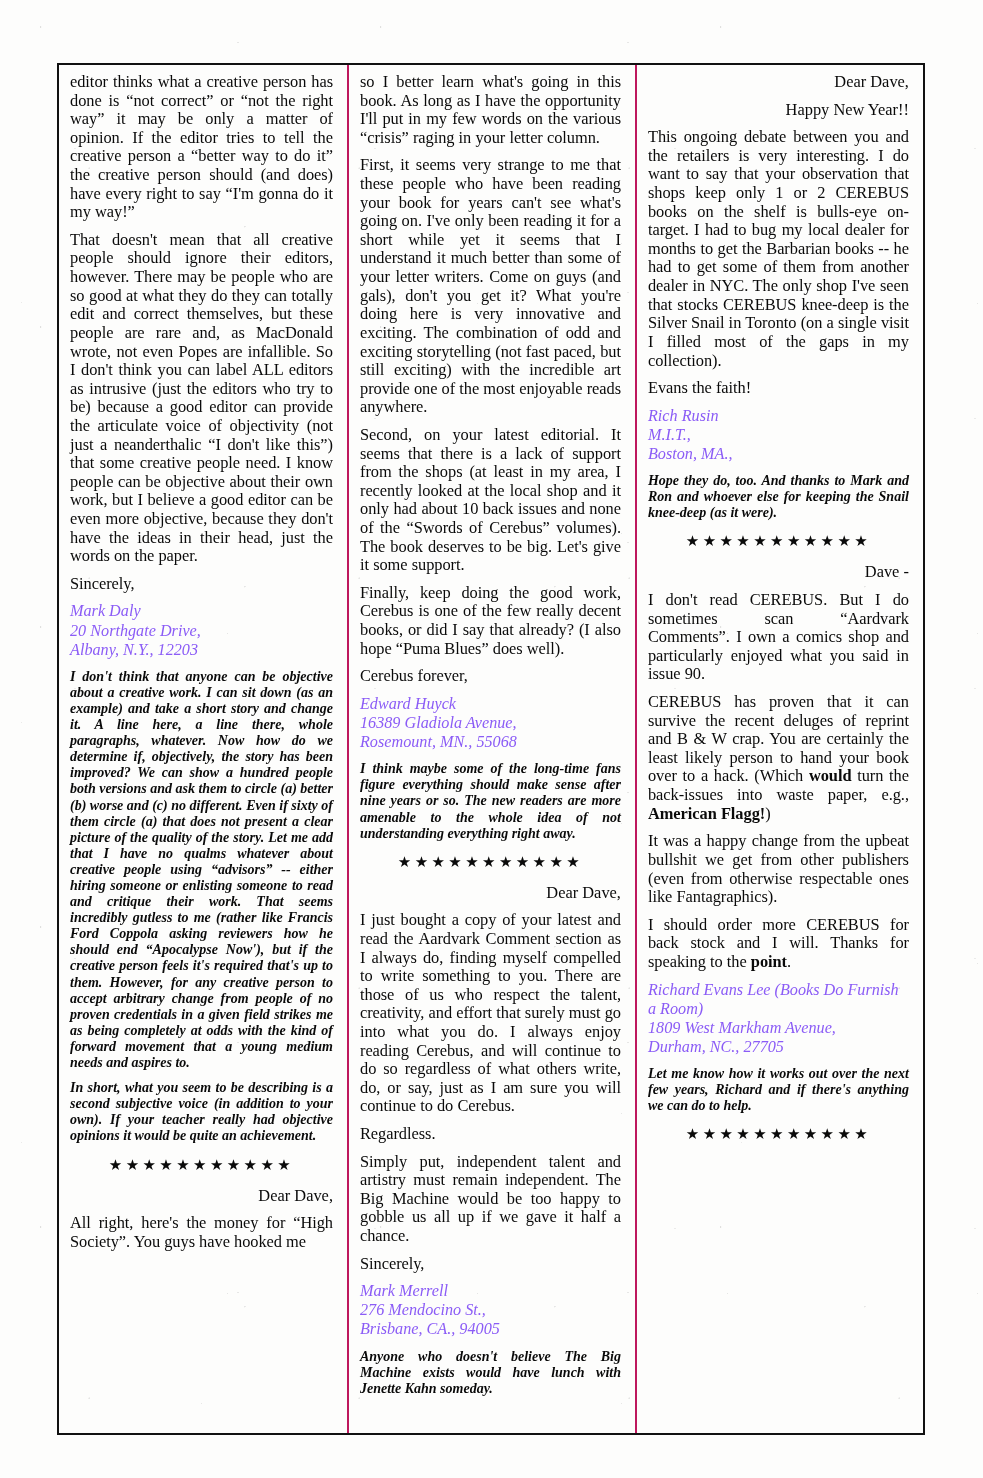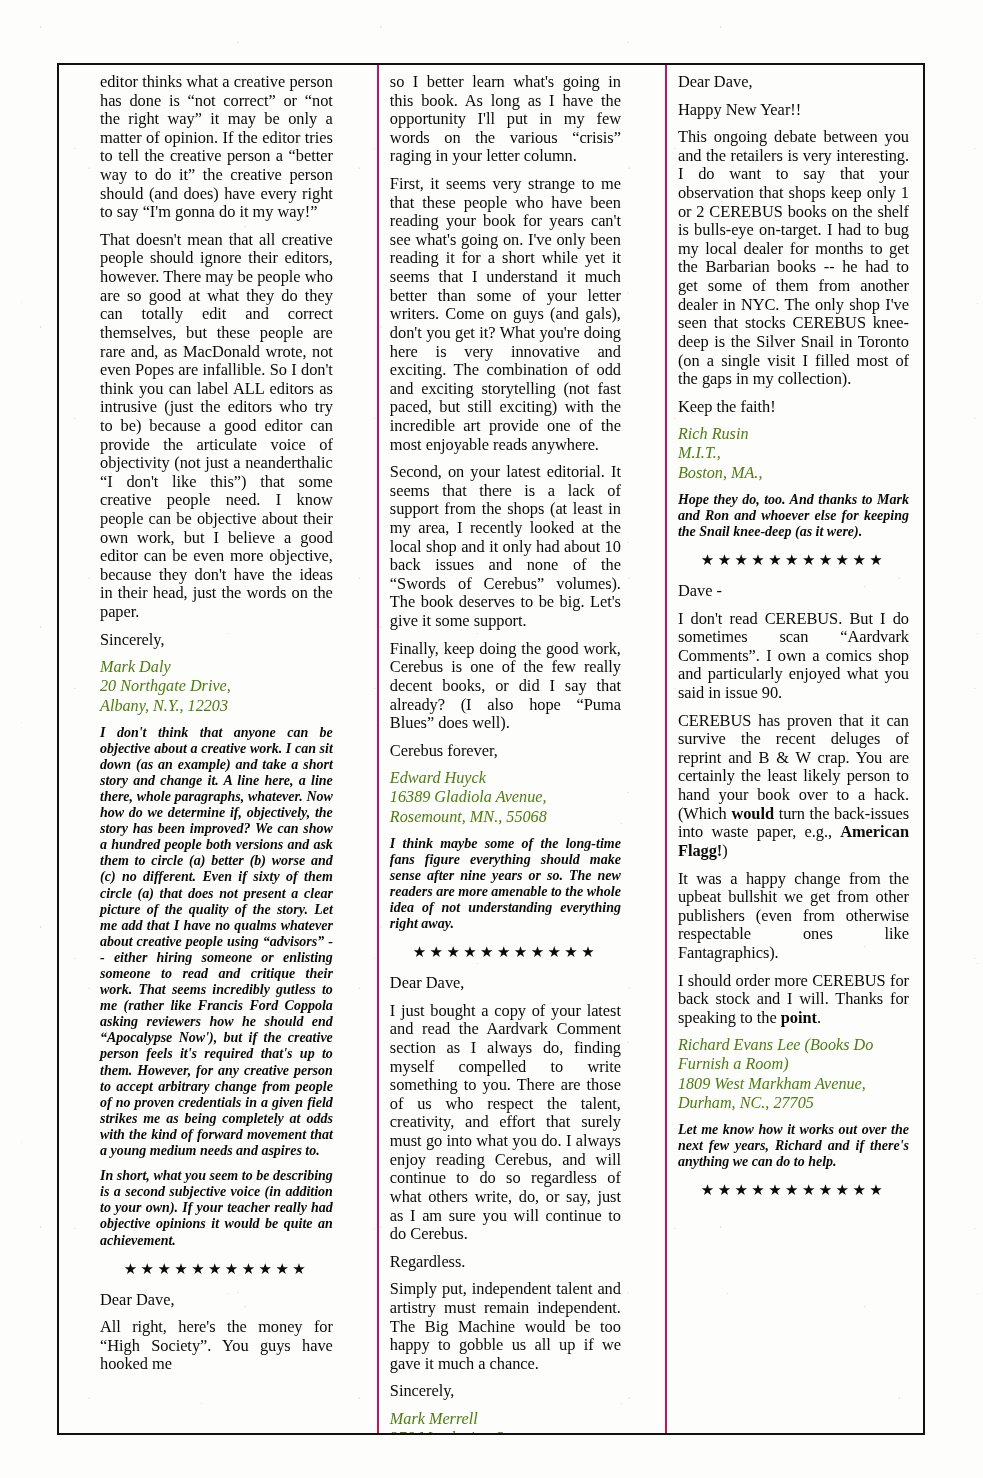--- a/index.html
+++ b/index.html
@@ -45,21 +45,20 @@
     display: flex;
     background: transparent;
   }
 
   .column {
     box-sizing: border-box;
     padding: 8px 14px 6px 11px;
     width: 33.3333%;
     position: relative;
     overflow: hidden;
-    margin-left: 30px;
   }
   .column.divider-left {
     border-left: 2px solid #be185d;
   }
 
   .para {
     margin: 0 0 9px 0;
     font-size: 16.4px;
     line-height: 1.135;
     text-align: justify;
@@ -68,39 +67,39 @@
     word-spacing: 0.1px;
   }
 
   
   .signature {
     margin: 0 0 9px 0;
     font-size: 16.2px;
     line-height: 1.18;
     font-style: italic;
     text-align: left;
-    color: #4d7c0f;
+    color: #8b5cf6;
   }
 
   
   .reply {
     margin: 0 0 9px 0;
     font-size: 14px;
     line-height: 1.15;
     font-style: italic;
     font-weight: bold;
     text-align: justify;
     color: #0a0a0a;
   }
 
   .salutation {
     margin: 0 0 9px 0;
     font-size: 16.4px;
     line-height: 1.135;
-    text-align: left;
+    text-align: right;
     color: #0a0a0a;
   }
 
   .stars {
     margin: 13px 0 14px 0;
     text-align: center;
     font-size: 15px;
     letter-spacing: 3.4px;
     color: #0a0a0a;
     line-height: 1;
@@ -138,34 +137,34 @@
       <div class="signature">
         <div>Edward Huyck</div>
         <div>16389 Gladiola Avenue,</div>
         <div>Rosemount, MN., 55068</div>
       </div>
       <p class="reply">I think maybe some of the long-time fans figure everything should make sense after nine years or so. The new readers are more amenable to the whole idea of not understanding everything right away.</p>
       <div class="stars">★★★★★★★★★★★</div>
       <p class="salutation">Dear Dave,</p>
       <p class="para">I just bought a copy of your latest and read the Aardvark Comment section as I always do, finding myself compelled to write something to you. There are those of us who respect the talent, creativity, and effort that surely must go into what you do. I always enjoy reading Cerebus, and will continue to do so regardless of what others write, do, or say, just as I am sure you will continue to do Cerebus.</p>
       <p class="para">Regardless.</p>
-      <p class="para">Simply put, independent talent and artistry must remain independent. The Big Machine would be too happy to gobble us all up if we gave it much a chance.</p>
+      <p class="para">Simply put, independent talent and artistry must remain independent. The Big Machine would be too happy to gobble us all up if we gave it half a chance.</p>
       <p class="para">Sincerely,</p>
       <div class="signature">
         <div>Mark Merrell</div>
         <div>276 Mendocino St.,</div>
         <div>Brisbane, CA., 94005</div>
       </div>
       <p class="reply">Anyone who doesn't believe The Big Machine exists would have lunch with Jenette Kahn someday.</p>
     </div>
   <div class="column divider-left">
       <p class="salutation">Dear Dave,</p>
       <p class="salutation">Happy New Year!!</p>
       <p class="para">This ongoing debate between you and the retailers is very interesting. I do want to say that your observation that shops keep only 1 or 2 CEREBUS books on the shelf is bulls-eye on-target. I had to bug my local dealer for months to get the Barbarian books -- he had to get some of them from another dealer in NYC. The only shop I've seen that stocks CEREBUS knee-deep is the Silver Snail in Toronto (on a single visit I filled most of the gaps in my collection).</p>
-      <p class="para">Keep the faith!</p>
+      <p class="para">Evans the faith!</p>
       <div class="signature">
         <div>Rich Rusin</div>
         <div>M.I.T.,</div>
         <div>Boston, MA.,</div>
       </div>
       <p class="reply">Hope they do, too. And thanks to Mark and Ron and whoever else for keeping the Snail knee-deep (as it were).</p>
       <div class="stars">★★★★★★★★★★★</div>
       <p class="salutation">Dave -</p>
       <p class="para">I don't read CEREBUS. But I do sometimes scan “Aardvark Comments”. I own a comics shop and particularly enjoyed what you said in issue 90.</p>
       <p class="para">CEREBUS has proven that it can survive the recent deluges of reprint and B &amp; W crap. You are certainly the least likely person to hand your book over to a hack. (Which <b class="emph">would</b> turn the back-issues into waste paper, e.g., <b class="emph">American Flagg!</b>)</p>

